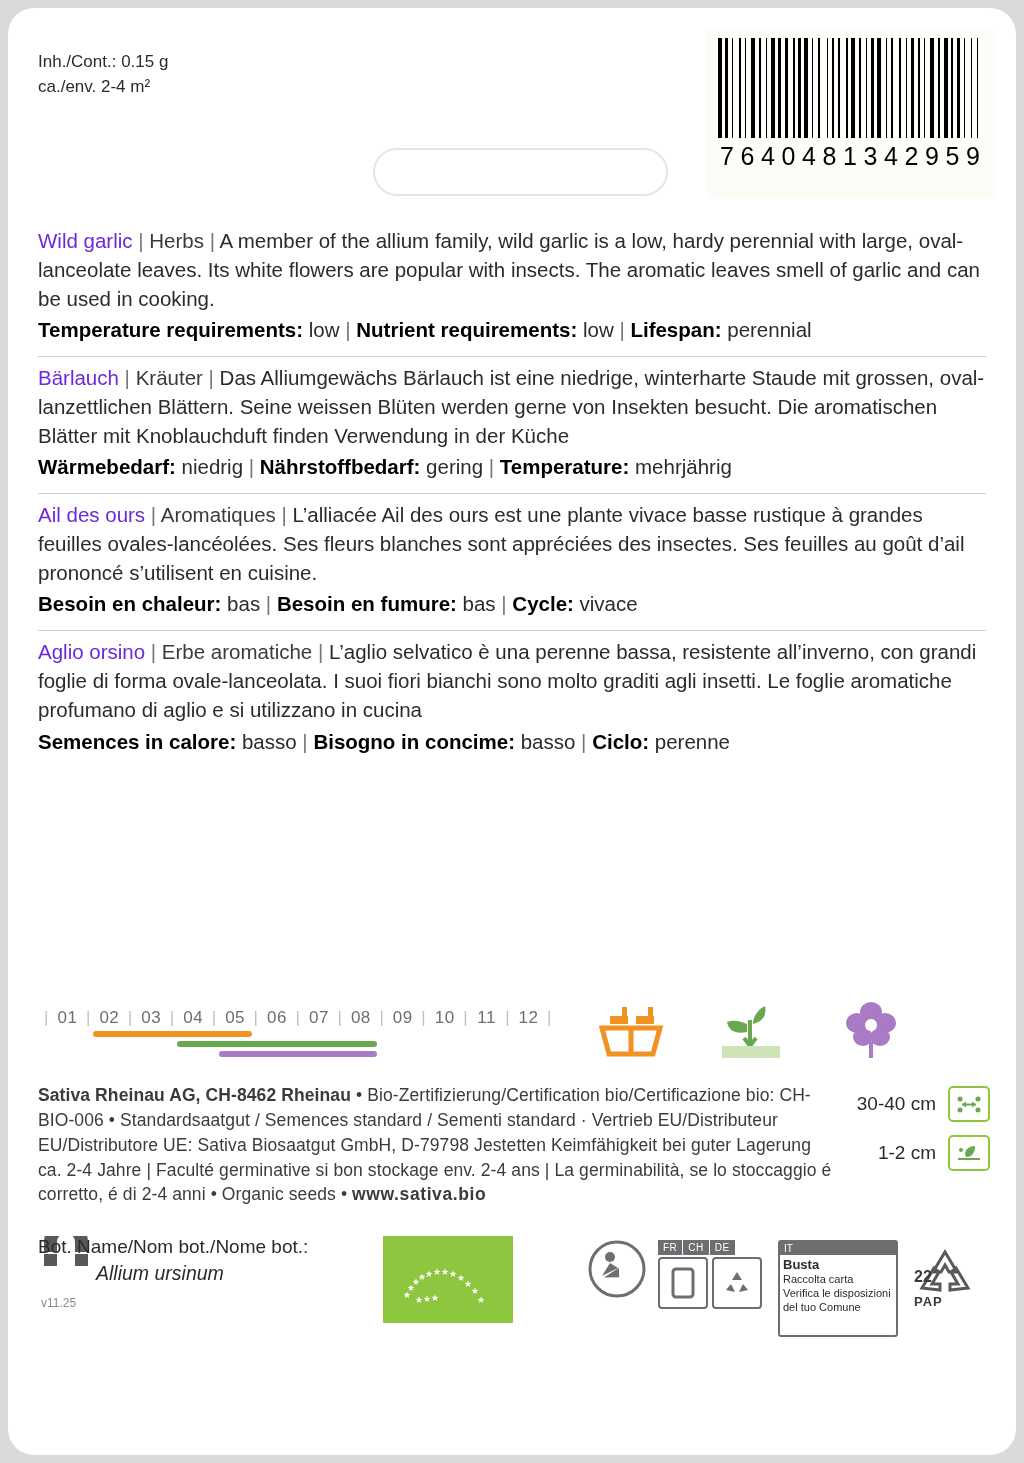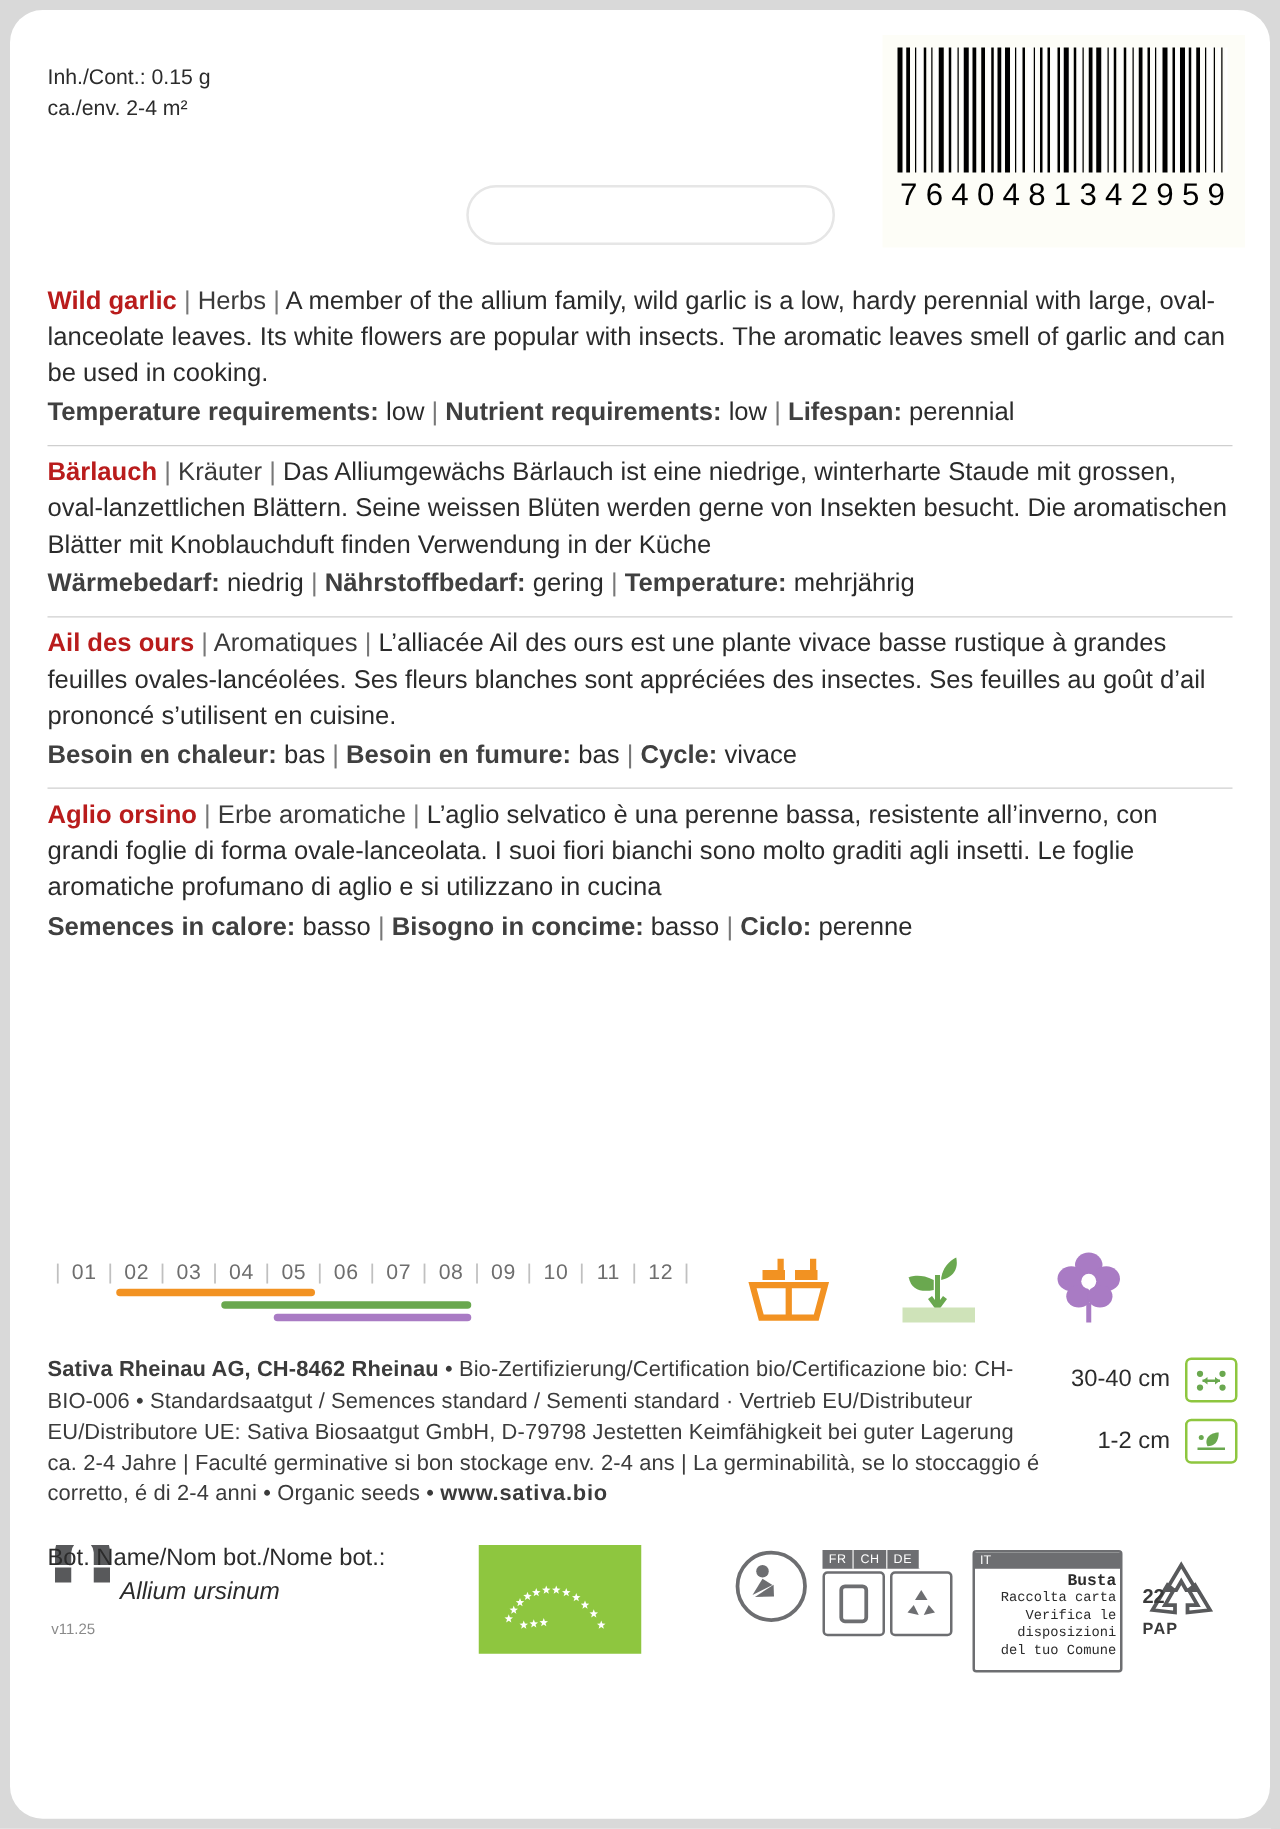--- a/index.html
+++ b/index.html
@@ -52,25 +52,25 @@
     background:#fff;
   }
 
   
   .blocks { position:absolute; left:30px; top:212px; width:948px; }
   .block { padding:6px 0 10px 0; }
   .rule { height:1px; background:#cfcfcf; width:100%; }
   .desc {
     font-size:20.5px; line-height:1.42; color:#2b2b2b;
   }
-  .name { color:#b91c1c; font-weight:bold;text-align:center; }
+  .name { color:#6d28d9; font-weight:normal;text-align:center; }
   .sep { color:#777; }
   .cat { color:#3a3a3a; }
   .reqs { font-size:20.5px; line-height:1.5; margin-top:2px; }
-  .reqs b { color:#404040; }
+  .reqs b { color:#000000; }
 
   
   .calendar { position:absolute; left:30px; top:1000px; width:520px; }
   .months {
     display:flex; align-items:center;
     font-size:17px; color:#6e6e6e; letter-spacing:.5px;
   }
   .months .bar { color:#c0c0c0; padding:0 6px; }
   .months .m { width:34px; text-align:center; }
   .mbars { position:relative; height:26px; margin-top:3px; }
@@ -115,21 +115,21 @@
     background:#6d6e71; color:#fff; font-size:10px;
     padding:2px 5px; border-right:1px solid #fff;
     letter-spacing:.5px;
   }
   .binbox { width:110px; }
   .bin-imgs { display:flex; gap:4px; margin-top:2px; }
   .bin-sq { width:50px; height:52px; border:2px solid #6d6e71; border-radius:4px; display:flex; align-items:center; justify-content:center; }
 
   .itbox { width:120px; border:2px solid #6d6e71; border-radius:3px; }
   .itbox .it-head { background:#6d6e71; color:#fff; font-size:10px; padding:1px 4px; }
-  .itbox .it-body { text-align:right; font-size:11px; color:#2b2b2b; padding:2px 3px 8px; line-height:1.25;font-family:Liberation Mono, monospace; }
+  .itbox .it-body { text-align:left; font-size:11px; color:#2b2b2b; padding:2px 3px 20px; line-height:1.25; }
   .itbox .it-body .t { font-weight:bold; font-size:13px; }
 
   .papbox { width:62px; text-align:left; }
   .pap-num { font-size:16px; font-weight:bold; color:#3a3a3a; }
   .pap-lbl { font-size:13px; font-weight:bold; color:#3a3a3a; letter-spacing:1px; }
 
   .magnet { position:absolute; left:30px; top:1228px; }
 </style>
 </head>
 <body>

